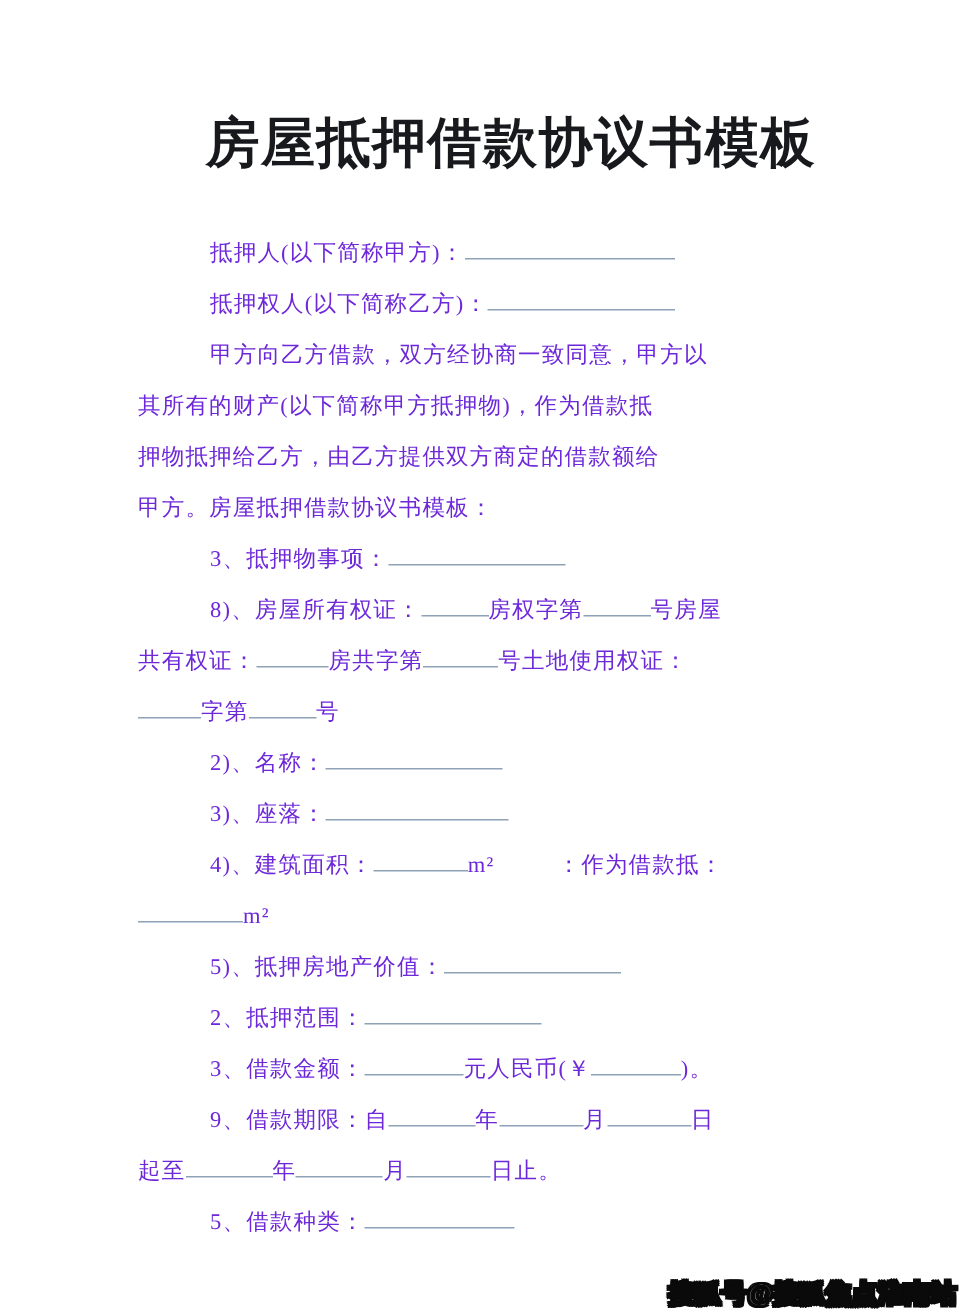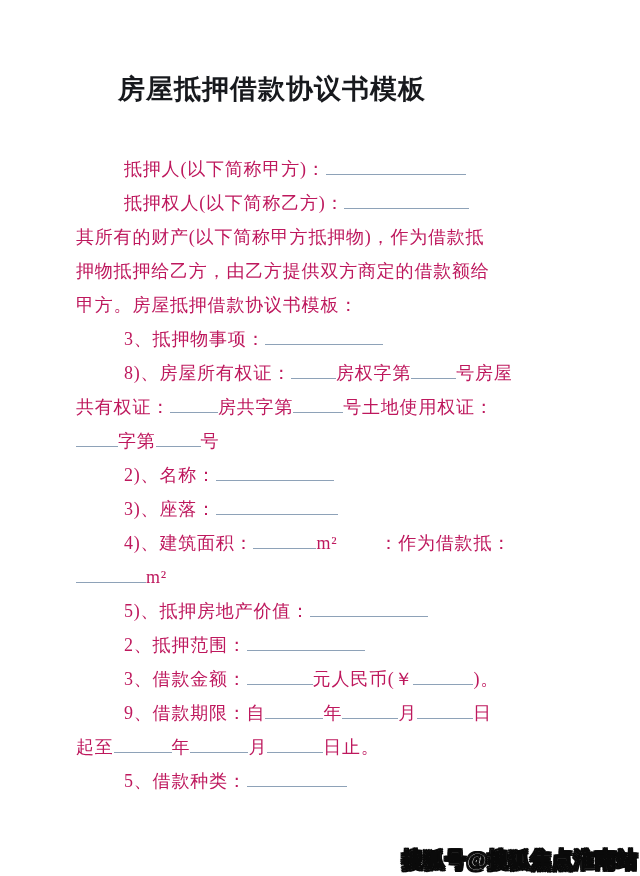--- a/index.html
+++ b/index.html
@@ -9,36 +9,36 @@
     background: #ffffff;
     position: relative;
     overflow: hidden;
     font-family: "Liberation Serif", "DejaVu Serif", serif;
   }
   .doc-title {
     position: absolute;
     top: 71px;
     left: 0;
     width: 544px;
-    text-align: center;
+    text-align: right;
     font-family: "Liberation Sans", "DejaVu Sans", sans-serif;
     font-weight: bold;
-    font-size: 27px;
+    font-size: 36px;
     letter-spacing: 1px;
     color: #17191d;
   }
   .doc-body {
     position: absolute;
-    left: 76px;
+    left: 92px;
     top: 152px;
     width: 490px;
-    font-size: 18px;
+    font-size: 15px;
     line-height: 34px;
     letter-spacing: 0.8px;
-    color: #be185d;
+    color: #6d28d9;
   }
   .line {
     white-space: nowrap;
     height: 34px;
   }
   .line.indent { padding-left: 48px; }
   .blank {
     display: inline-block;
     height: 0.95em;
     border-bottom: 1.6px solid #8ea2b8;
@@ -47,39 +47,40 @@
   .gap {
     display: inline-block;
     height: 1px;
   }
   .watermark {
     position: absolute;
     right: 2px;
     bottom: 2px;
     font-family: "Liberation Sans", "DejaVu Sans", sans-serif;
     font-weight: bold;
-    font-size: 21px;
+    font-size: 17px;
     letter-spacing: 0.5px;
     color: #ffffff;
     -webkit-text-stroke: 1.2px #0a0a0a;
     text-shadow:
       -1.6px -1.6px 0 #0a0a0a,  1.6px -1.6px 0 #0a0a0a,
       -1.6px  1.6px 0 #0a0a0a,  1.6px  1.6px 0 #0a0a0a,
       -1.6px  0    0 #0a0a0a,  1.6px  0    0 #0a0a0a,
        0   -1.6px  0 #0a0a0a,  0     1.6px 0 #0a0a0a;
   }
 </style>
 </head>
 <body>
 
 <div class="doc-title">房屋抵押借款协议书模板</div>
 
 <div class="doc-body">
     <div class="line indent"><span>抵押人(以下简称甲方)：</span><span class="blank" style="width: 140px;"></span></div>
     <div class="line indent"><span>抵押权人(以下简称乙方)：</span><span class="blank" style="width: 125px;"></span></div>
+    <div class="line indent"><span>甲方向乙方借款，双方经协商一致同意，甲方以</span></div>
     <div class="line"><span>其所有的财产(以下简称甲方抵押物)，作为借款抵</span></div>
     <div class="line"><span>押物抵押给乙方，由乙方提供双方商定的借款额给</span></div>
     <div class="line"><span>甲方。房屋抵押借款协议书模板：</span></div>
     <div class="line indent"><span>3、抵押物事项：</span><span class="blank" style="width: 118px;"></span></div>
     <div class="line indent"><span>8)、房屋所有权证：</span><span class="blank" style="width: 45px;"></span><span>房权字第</span><span class="blank" style="width: 45px;"></span><span>号房屋</span></div>
     <div class="line"><span>共有权证：</span><span class="blank" style="width: 48px;"></span><span>房共字第</span><span class="blank" style="width: 50px;"></span><span>号土地使用权证：</span></div>
     <div class="line"><span class="blank" style="width: 42px;"></span><span>字第</span><span class="blank" style="width: 45px;"></span><span>号</span></div>
     <div class="line indent"><span>2)、名称：</span><span class="blank" style="width: 118px;"></span></div>
     <div class="line indent"><span>3)、座落：</span><span class="blank" style="width: 122px;"></span></div>
     <div class="line indent"><span>4)、建筑面积：</span><span class="blank" style="width: 63px;"></span><span>m²</span><span class="gap" style="width: 42px;"></span><span>：作为借款抵：</span></div>

